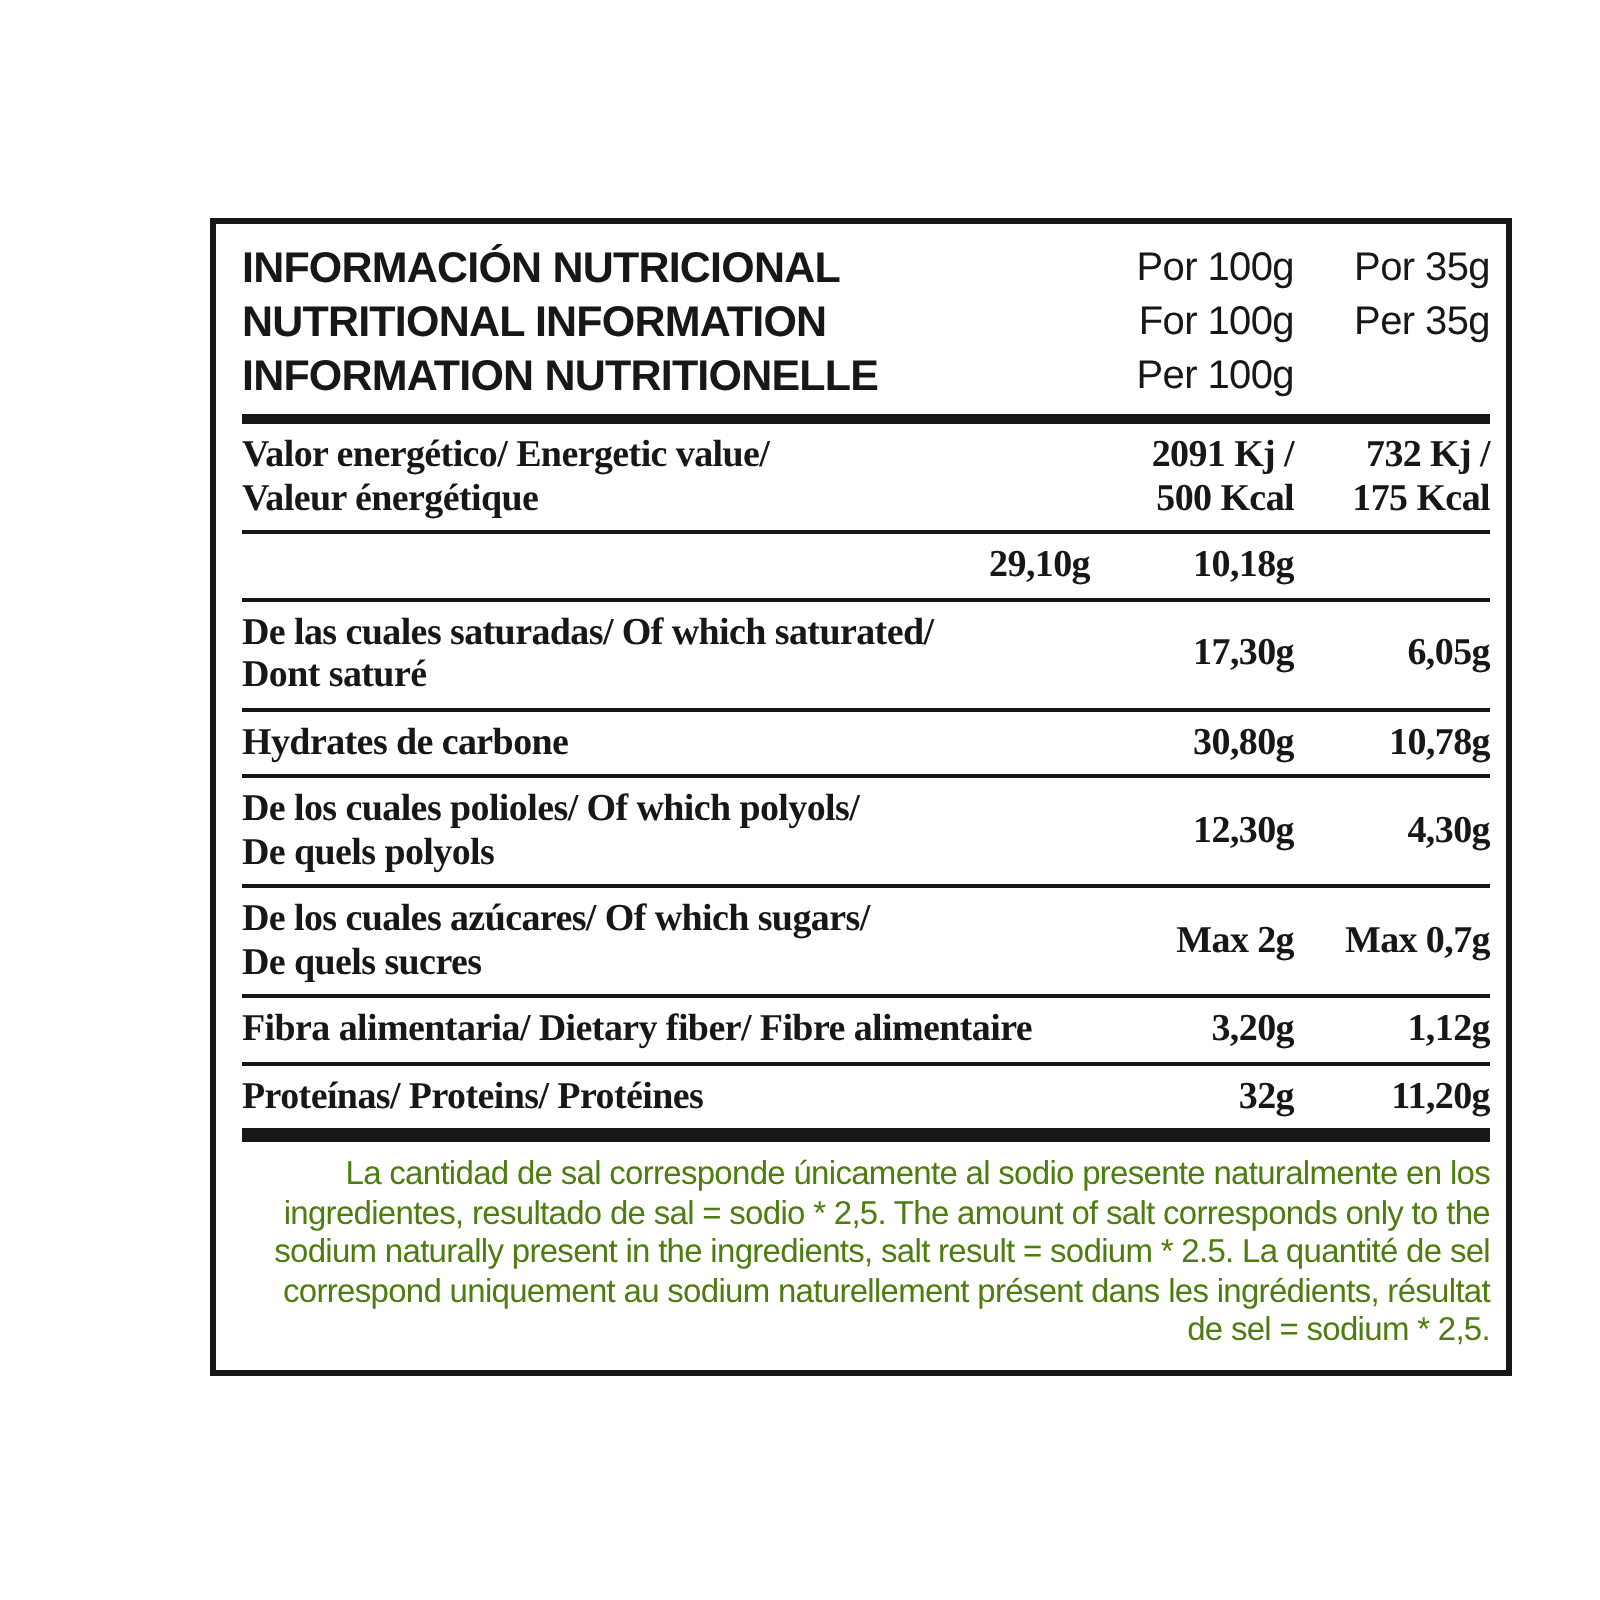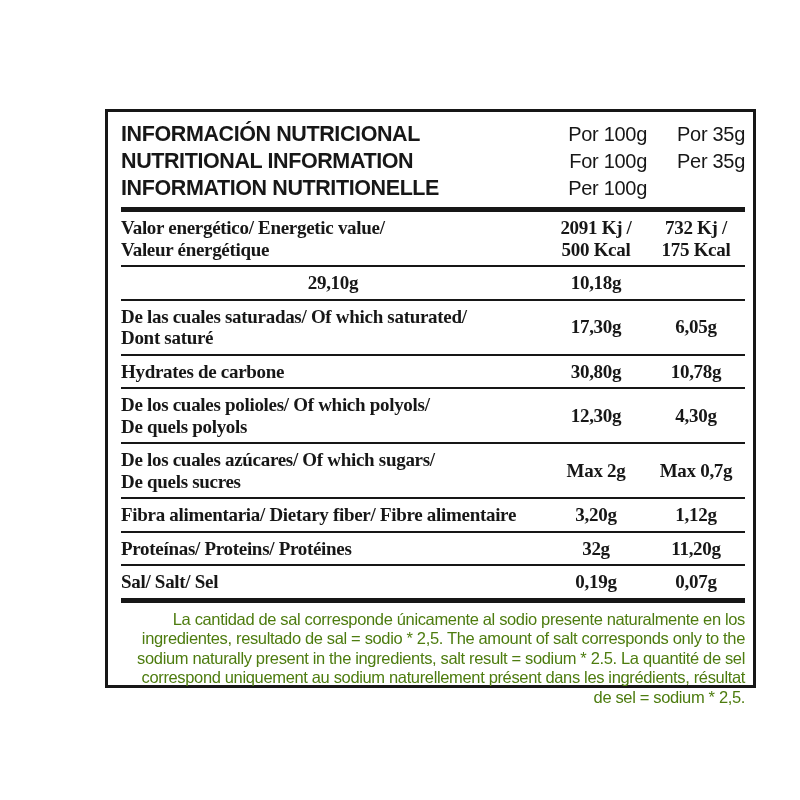--- a/index.html
+++ b/index.html
@@ -71,21 +71,21 @@
     font-size: 19px;
     line-height: 21.5px;
     font-family: Liberation Serif, serif;
   }
   .row.last { border-bottom: none; }
   .row .lbl {
     letter-spacing: -0.3px;
     white-space: nowrap;
   }
   .row .val {
-    text-align: center;
+    text-align: right;
     letter-spacing: -0.3px;
     white-space: nowrap;
   }
 
   
   .footnote {
     margin-top: 7px;
     font-size: 16.5px;
     line-height: 19.5px;
     letter-spacing: -0.35px;
@@ -178,24 +178,19 @@
       <div class="val">3,20g</div>
       <div class="val">1,12g</div>
     </div>
 
     <div class="row">
       <div class="lbl">Proteínas/ Proteins/ Protéines</div>
       <div class="val">32g</div>
       <div class="val">11,20g</div>
     </div>
 
-    <div class="row last">
-      <div class="lbl">Sal/ Salt/ Sel</div>
-      <div class="val">0,19g</div>
-      <div class="val">0,07g</div>
-    </div>
 
     <div class="bar"></div>
 
     <div class="footnote">La cantidad de sal corresponde únicamente al sodio presente naturalmente en los ingredientes, resultado de sal = sodio * 2,5. The amount of salt corresponds only to the sodium naturally present in the ingredients, salt result = sodium * 2.5. La quantité de sel correspond uniquement au sodium naturellement présent dans les ingrédients, résultat de sel = sodium * 2,5.</div>
 
   </div>
 </div>
 
 </body></html>

